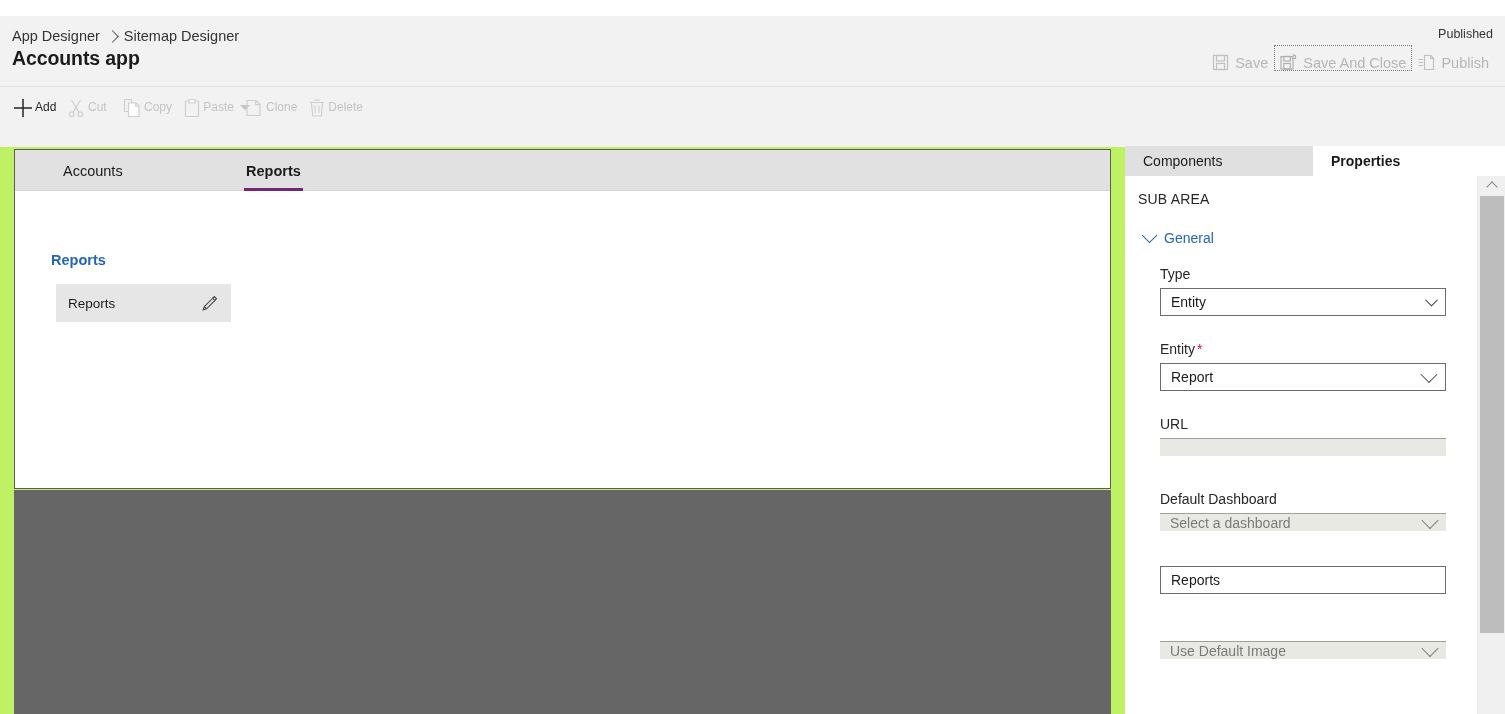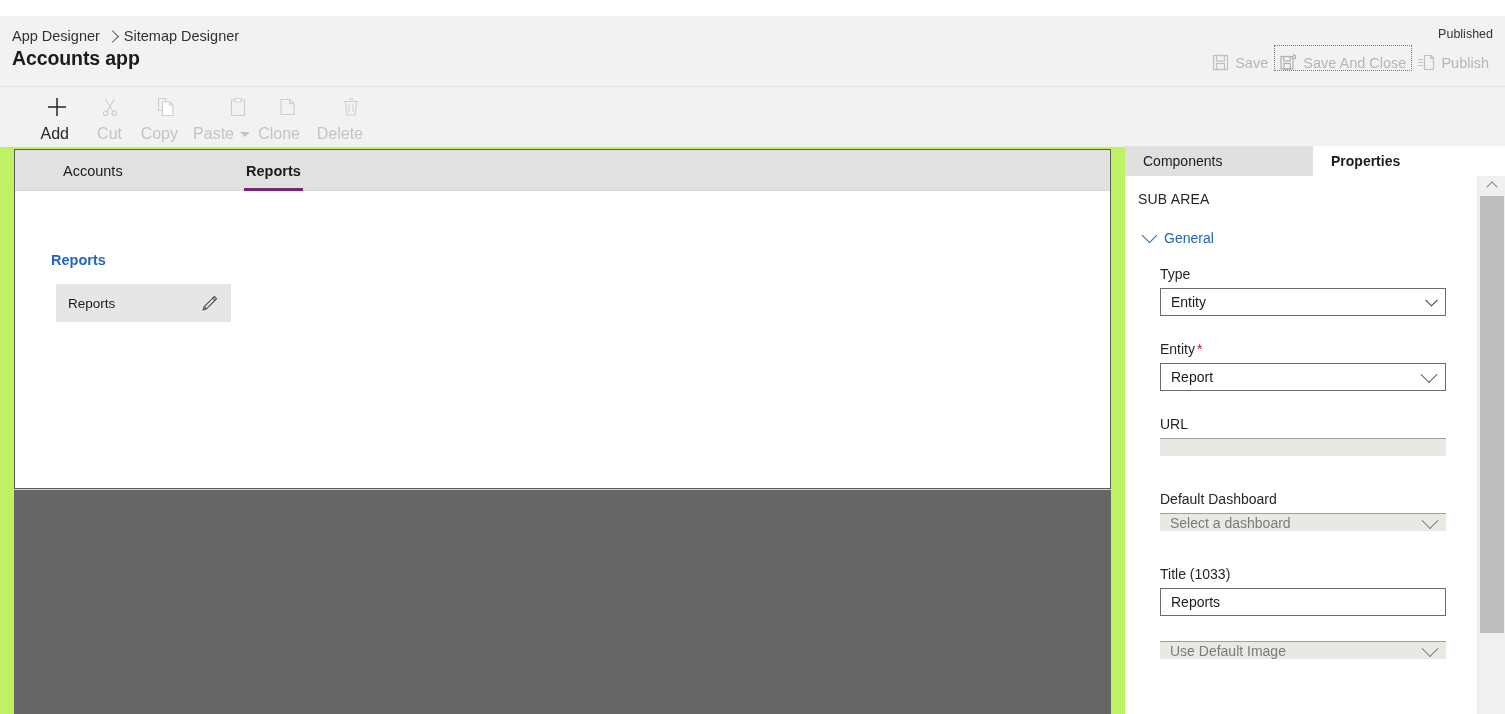--- a/index.html
+++ b/index.html
@@ -69,23 +69,23 @@
 
   
   .toolbar {
     position: absolute; left: 0; top: 71px;
     width: 1505px; height: 60px;
     background: #f2f2f2;
   }
   .tool {
     position: absolute; top: 6px;
     width: 58px; height: 50px;
-    display: flex; flex-direction: column;
-    align-items: flex-end; justify-content: flex-start;
-    color: #c4c4c4; font-size: 16px;
+    display: flex; flex-direction: row;
+    align-items: flex-start; justify-content: flex-start;
+    color: #c4c4c4; font-size: 12px;
     cursor: default;
   }
   .tool.enabled { color: #262626; }
   .tool .ticon {
     height: 24px; width: 24px;
     margin-top: 3px;
     display: flex; align-items: center; justify-content: center;
   }
   .tool .tlabel { margin-top: 7px; white-space: nowrap; }
   .tool.paste { width: 70px; }
@@ -469,21 +469,20 @@
 
       <div class="field" style="top:315px;">
         <label><span>Default Dashboard</span></label>
         <div class="ctrl select disabled placeholder">
           <span>Select a dashboard</span>
           <span class="sel-chev big"></span>
         </div>
       </div>
 
       <div class="field" style="top:390px;">
-        <label><span>Title (1033)</span></label>
         <div class="ctrl">
           <input type="text" value="Reports" style="">
         </div>
       </div>
 
       <div class="field" style="top:465px;">
         <div class="ctrl select disabled placeholder">
           <span>Use Default Image</span>
           <span class="sel-chev big"></span>
         </div>

